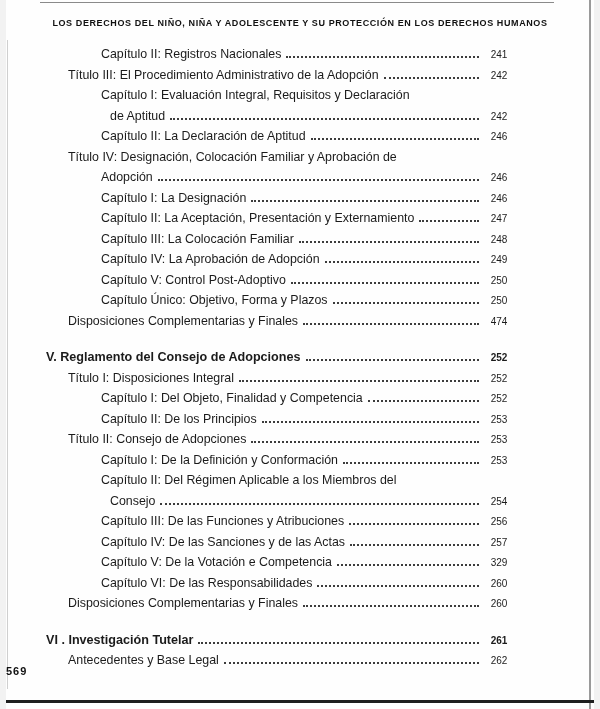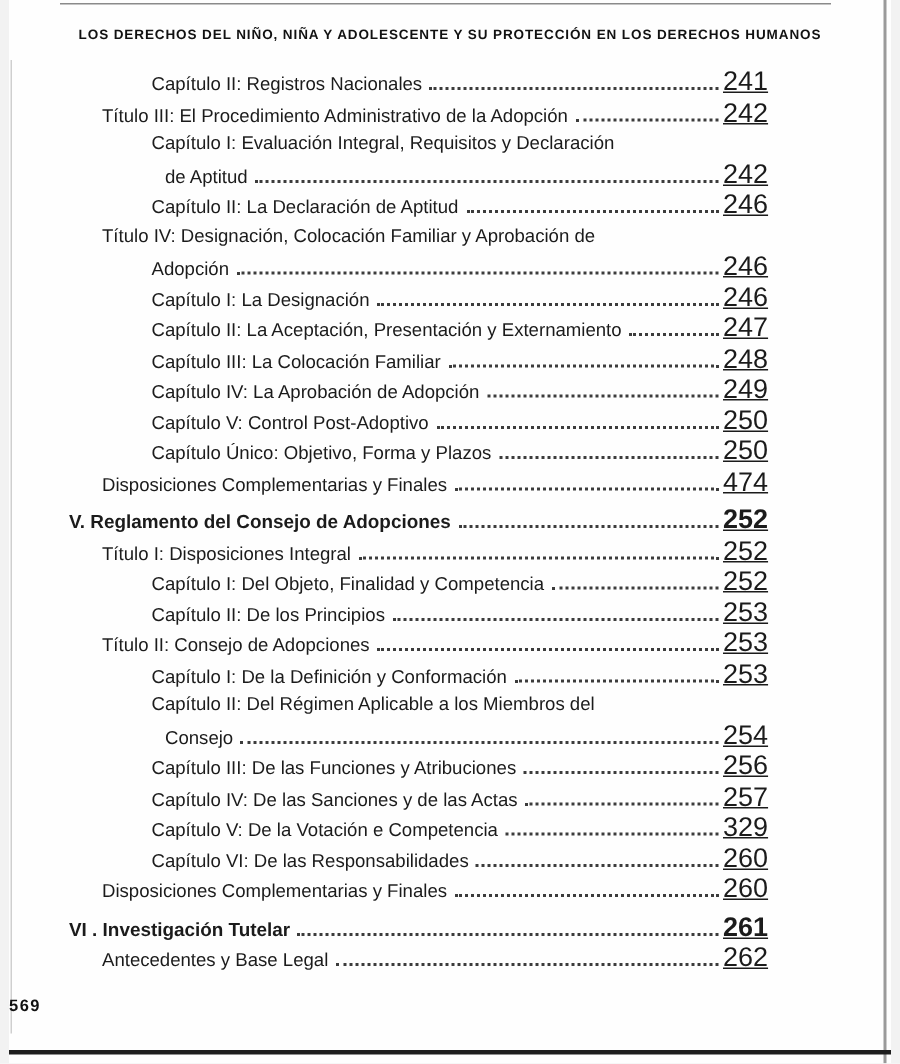--- a/index.html
+++ b/index.html
@@ -35,38 +35,37 @@
   }
   .toc-row{
     display:flex;
     align-items:baseline;
     height:20.5px;
     font-size:12.4px;
     line-height:20.5px;
     white-space:nowrap;
   }
   .toc-row.bold{font-weight:bold;font-size:12.6px;}
-  .toc-row.gap{margin-top:5px;}
+  .toc-row.gap{margin-top:16px;}
   .lv0{padding-left:40px;}
   .lv1{padding-left:62px;}
   .lv2{padding-left:95px;}
   .lv3{padding-left:104px;}
   .entry-text{flex:0 0 auto;}
   .leader{
     flex:1 1 auto;
     border-bottom:2px dotted #3c3c3c;
     margin:0 3px 1px 5px;
     min-width:8px;
   }
   .pagenum{
     flex:0 0 auto;
     min-width:34px;
-    text-align:left;
-    font-size:18px;
-    text-decoration:underline;
+    text-align:center;
+    font-size:10px;
   }
   .folio{
     position:absolute;
     left:0;right:0;
     bottom:32px;
     text-align:left;
     font-size:11px;
     font-weight:bold;
     letter-spacing:1px;
     color:#111;

